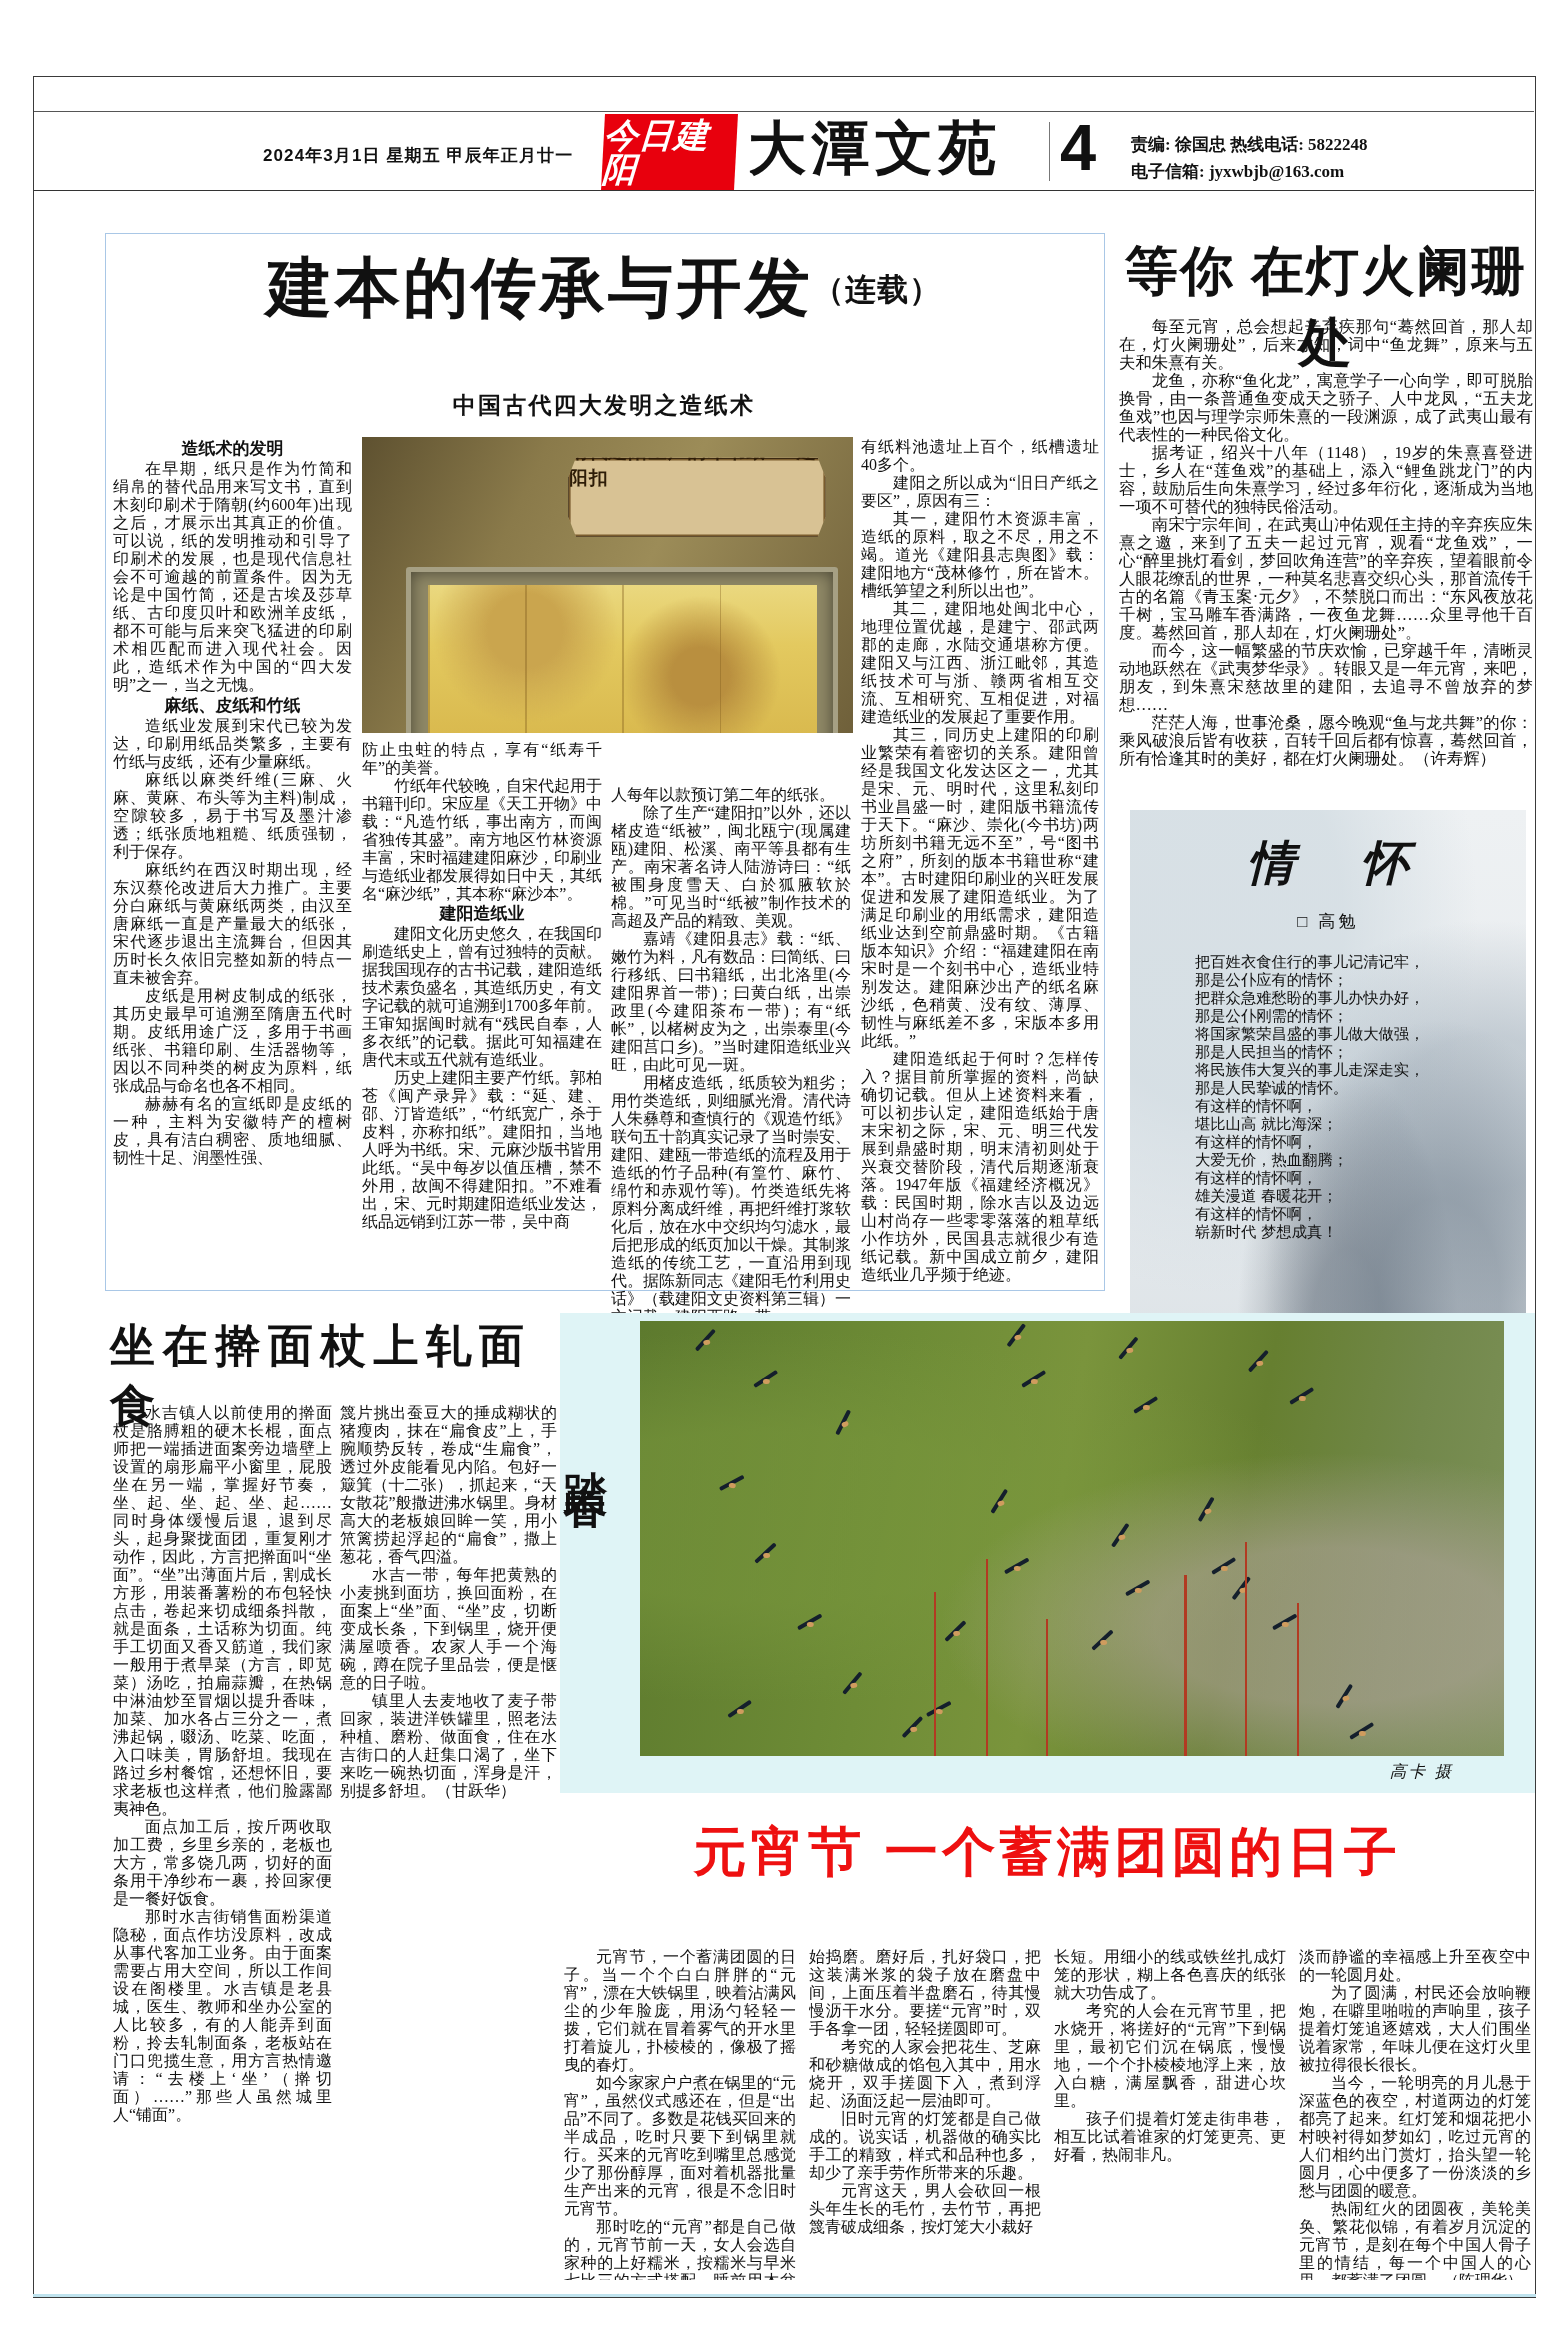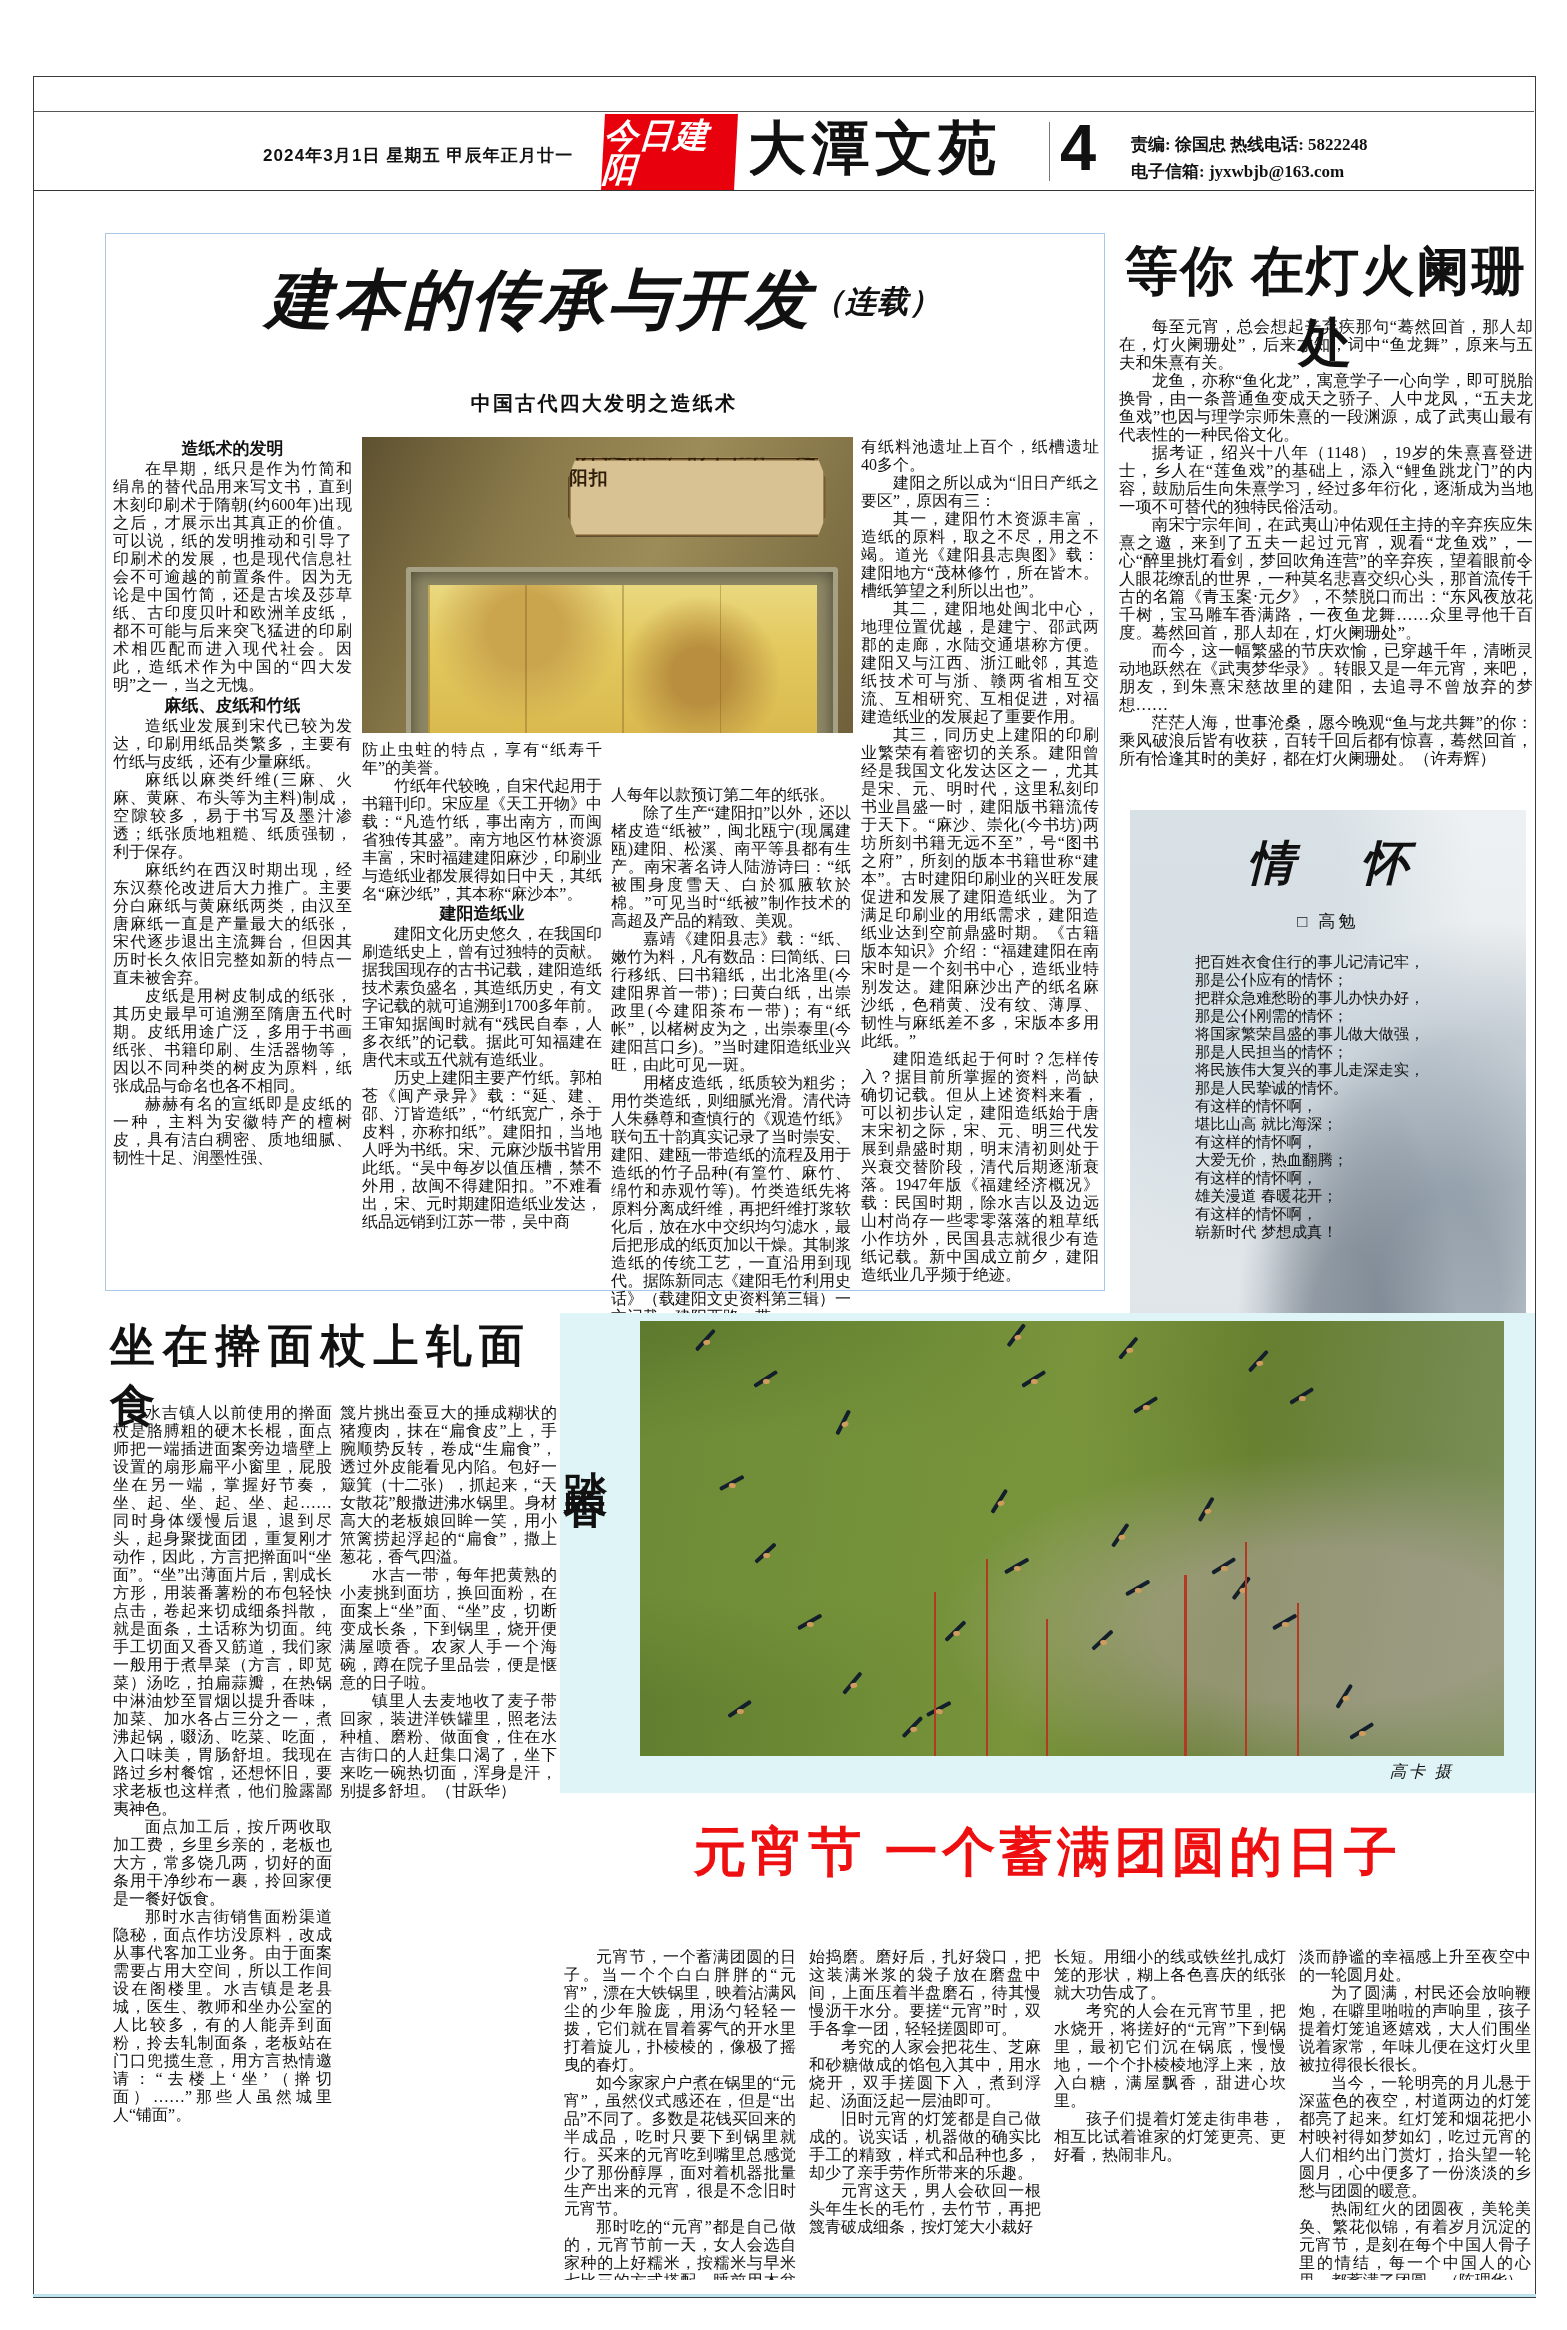--- a/index.html
+++ b/index.html
@@ -12,23 +12,23 @@
   .header-topline{left:34px;top:111px;width:1500px;height:0;border-top:0.5px solid #555;}
   .header-botline{left:34px;top:190px;width:1500px;height:0;border-top:1.1px solid #333;}
   .date-line{left:263px;top:144px;width:351px;font-family:"Liberation Sans","DejaVu Sans",sans-serif;font-weight:bold;font-size:17px;letter-spacing:1.1px;}
   .masthead{left:603px;top:114px;width:133px;height:76px;background:#e8000d;color:#fff;display:flex;align-items:center;justify-content:center;font-family:"DejaVu Serif",serif;font-size:34px;font-weight:bold;font-style:italic;line-height:1;letter-spacing:1.1px;transform:skewX(-3deg);}
   .section-title{left:748px;top:119px;width:296px;font-family:"Liberation Sans","DejaVu Sans",sans-serif;font-weight:bold;font-size:58px;letter-spacing:5.5px;line-height:1;}
   .header-divider{left:1049px;top:122px;width:0;height:59px;border-left:1.1px solid #777;}
   .page-number{left:1060px;top:114px;width:55px;font-family:"Liberation Sans","DejaVu Sans",sans-serif;font-weight:bold;font-size:65px;line-height:1.05;}
   .editor-block{left:1131px;top:131px;width:394px;font-weight:bold;font-size:17px;line-height:1.6;}
   
   .main-box{left:105px;top:233px;width:998px;height:1056px;border:1.1px solid #a9c7e6;}
-  .main-title{left:105px;top:267px;width:998px;text-align:center;font-family:"Liberation Sans","DejaVu Sans",sans-serif;font-weight:bold;font-size:65px;letter-spacing:3.3px;line-height:1;font-style:italic;}
+  .main-title{left:105px;top:255px;width:998px;text-align:center;font-family:"Liberation Sans","DejaVu Sans",sans-serif;font-weight:bold;font-size:65px;letter-spacing:3.3px;line-height:1;}
   .main-title .serial{font-size:31px;letter-spacing:1.1px;vertical-align:10px;}
-  .main-subtitle{left:105px;top:390px;width:998px;text-align:center;font-weight:bold;font-size:20px;letter-spacing:2.2px;}
+  .main-subtitle{left:105px;top:390px;width:998px;text-align:center;font-weight:bold;font-size:23px;letter-spacing:2.2px;}
   .col{font-size:16px;line-height:18px;text-align:justify;overflow:hidden;}
   .col p{margin:0;}
   .para{text-indent:2em;}
   .pc{text-indent:0;}
   .colhead{font-family:"Liberation Sans","DejaVu Sans",sans-serif;font-weight:bold;text-align:center;font-size:17px;margin:2.2px 0 !important;text-indent:0;}
   .m-col1{left:113px;top:438px;width:239px;height:847px;}
   .m-col2{left:362px;top:741px;width:240px;height:545px;}
   .m-col3{left:611px;top:741px;width:240px;height:545px;margin-top:45px;}
   .m-col4{left:861px;top:438px;width:238px;height:847px;}
   

